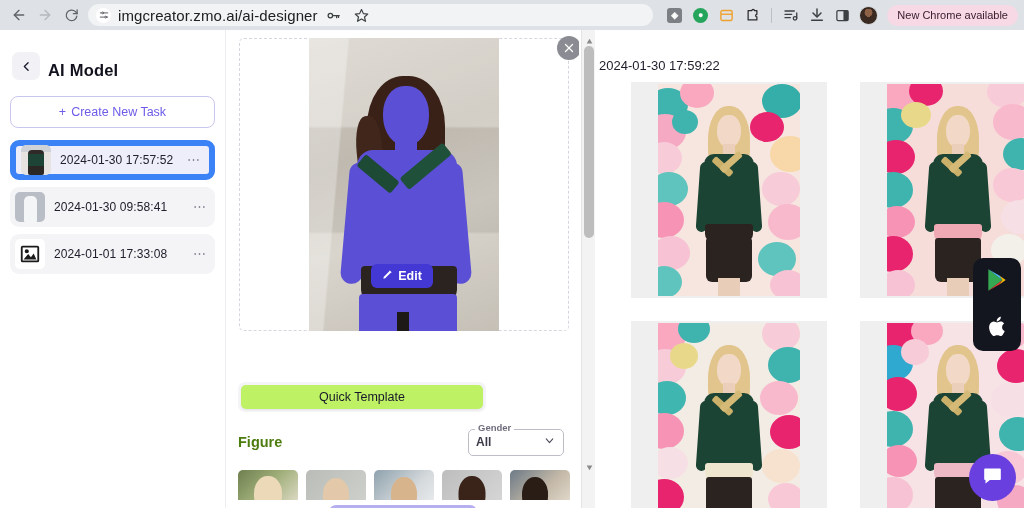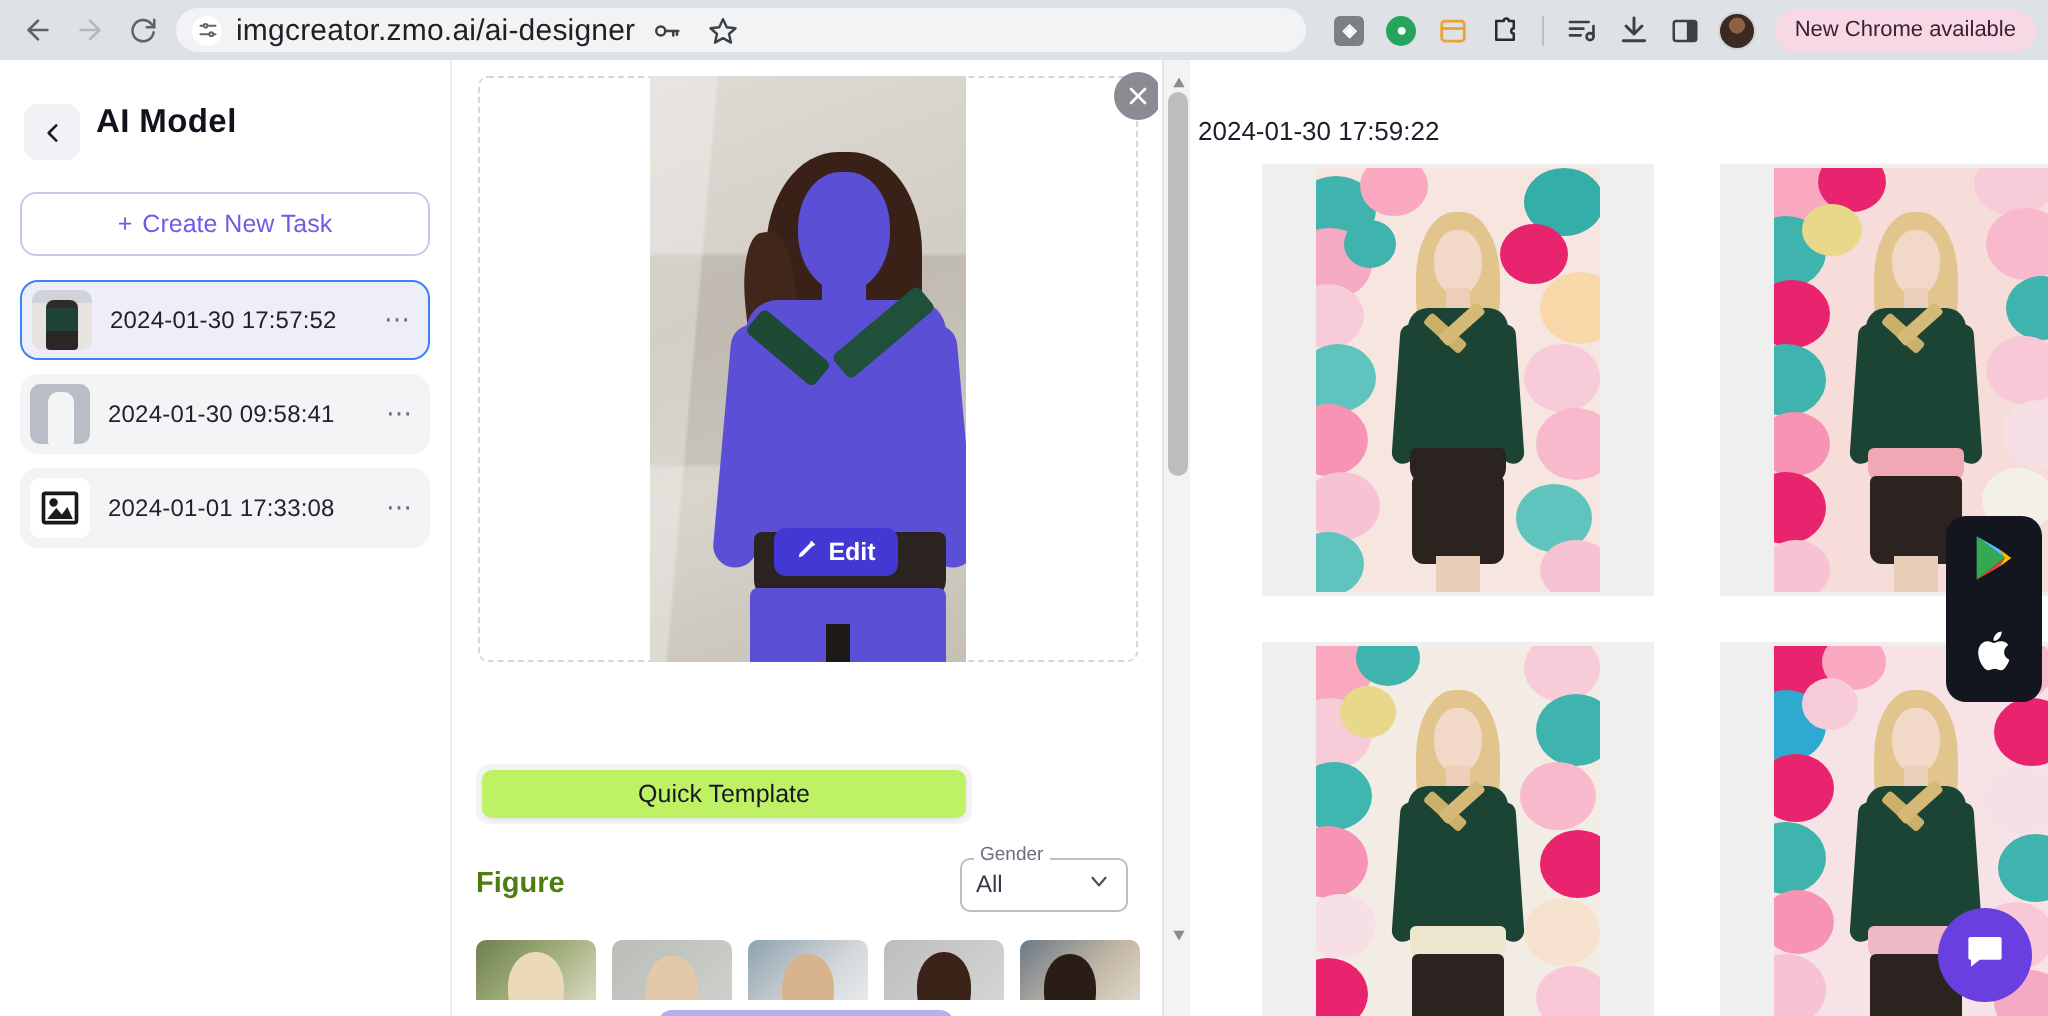--- a/index.html
+++ b/index.html
@@ -56,36 +56,36 @@
   }
 
   
   .page { position: absolute; left: 0; top: 30px; width: 1024px; height: 478px; background: #fff; }
 
   
   .sidebar {
     position: absolute; left: 0; top: 0; width: 226px; height: 478px;
     background: #ffffff; border-right: 1px solid #ececf1; padding: 14px 10px 0 10px;
   }
-  .side-head { display: flex; align-items: flex-start; gap: 8px; margin: 8px 0 16px 2px; }
+  .side-head { display: flex; align-items: flex-end; gap: 8px; margin: 8px 0 16px 2px; }
   .back-btn {
     width: 28px; height: 28px; border-radius: 7px; background: #f2f2f6;
     display: flex; align-items: center; justify-content: center; color: #1a1a2e;
   }
   .side-title { font-size: 16.5px; font-weight: bold; color: #12121f; letter-spacing: .2px; }
   .create-task {
     height: 32px; border: 1px solid #c9c7ee; border-radius: 8px; color: #6c5ce7;
     font-size: 12.5px; display: flex; align-items: center; justify-content: center;
     gap: 5px; background: #fff; margin-bottom: 12px;
   }
   .task {
     height: 40px; border-radius: 9px; background: #f4f4f7; display: flex; align-items: center;
     padding: 0 8px 0 5px; margin-bottom: 7px; position: relative; gap: 9px;
   }
-  .task.selected { background: #eeeefb; border: 1px solid #3b82f6; }
+  .task.selected { background: #eeeefb; border: 6px solid #3b82f6; }
   .task-thumb { width: 30px; height: 30px; border-radius: 5px; overflow: hidden; flex: 0 0 auto; position: relative; }
   .thumb-a { background: linear-gradient(180deg,#cfd3d8 0 22%,#e6e3e0 22% 100%); }
   .thumb-a::after {
     content: ""; position: absolute; left: 7px; top: 5px; width: 16px; height: 25px;
     background: linear-gradient(180deg,#2f2a28 0 16%,#1d4436 16% 62%,#2a2724 62% 100%);
     border-radius: 4px 4px 2px 2px;
   }
   .thumb-b { background: linear-gradient(180deg,#b9bec6 0 100%); }
   .thumb-b::after {
     content: ""; position: absolute; left: 9px; top: 4px; width: 13px; height: 26px;
@@ -99,21 +99,21 @@
   .middle {
     position: absolute; left: 227px; top: 0; width: 352px; height: 478px;
     background: #fff; overflow: hidden;
   }
   .upload-box {
     position: absolute; left: 12px; top: 8px; width: 330px; height: 293px;
     border: 1px dashed #d6d6de; border-radius: 5px; background: #fff;
     display: flex; align-items: center; justify-content: center;
   }
   .src-img {
-    position: relative; width: 158px; height: 293px; overflow: hidden;
+    position: relative; width: 190px; height: 293px; overflow: hidden;
     background: linear-gradient(160deg,#d8d3cb 0%,#c9c3b9 38%,#d4cfc6 62%,#bdb7ac 100%);
   }
   .wall-l { position: absolute; left: 0; top: 0; width: 100%; height: 100%;
     background:
       linear-gradient(95deg, rgba(255,255,255,.30) 0 18%, rgba(0,0,0,0) 19% 100%),
       linear-gradient(180deg, rgba(255,255,255,.18) 0 30%, rgba(0,0,0,.05) 31% 66%, rgba(255,255,255,.12) 67% 100%);
   }
   .hair {
     position: absolute; left: 58px; top: 38px; width: 78px; height: 108px;
     background: #3a2118; border-radius: 46% 46% 38% 38%;
@@ -163,21 +163,21 @@
   .tab {
     flex: 1 1 50%; border-radius: 5px; display: flex; align-items: center; justify-content: center;
     font-size: 12.5px; color: #7a7a8c;
   }
   .tab.active { background: #bef264; color: #17172a; box-shadow: 0 1px 2px rgba(0,0,0,.07); }
   .figure-row {
     position: absolute; left: 238px; top: 396px; width: 340px; height: 32px;
     display: flex; align-items: center; justify-content: space-between;
   }
   .figure-label { font-size: 14.5px; font-weight: bold; color: #4d7c0f; }
-  .select-wrap { position: relative; width: 84px; height: 27px; margin-right: 14px; }
+  .select-wrap { position: relative; width: 96px; height: 27px; margin-right: 14px; font-weight: bold; }
   .select-box {
     width: 100%; height: 100%; border: 1px solid #bdbdc8; border-radius: 5px;
     display: flex; align-items: center; padding: 0 7px; font-size: 12px; color: #3a3a48;
     justify-content: space-between; background: #fff;
   }
   .select-legend {
     position: absolute; left: 7px; top: -7px; background: #fff; padding: 0 3px;
     font-size: 9.5px; color: #6e6e7d;
   }
   .thumbs-row {

